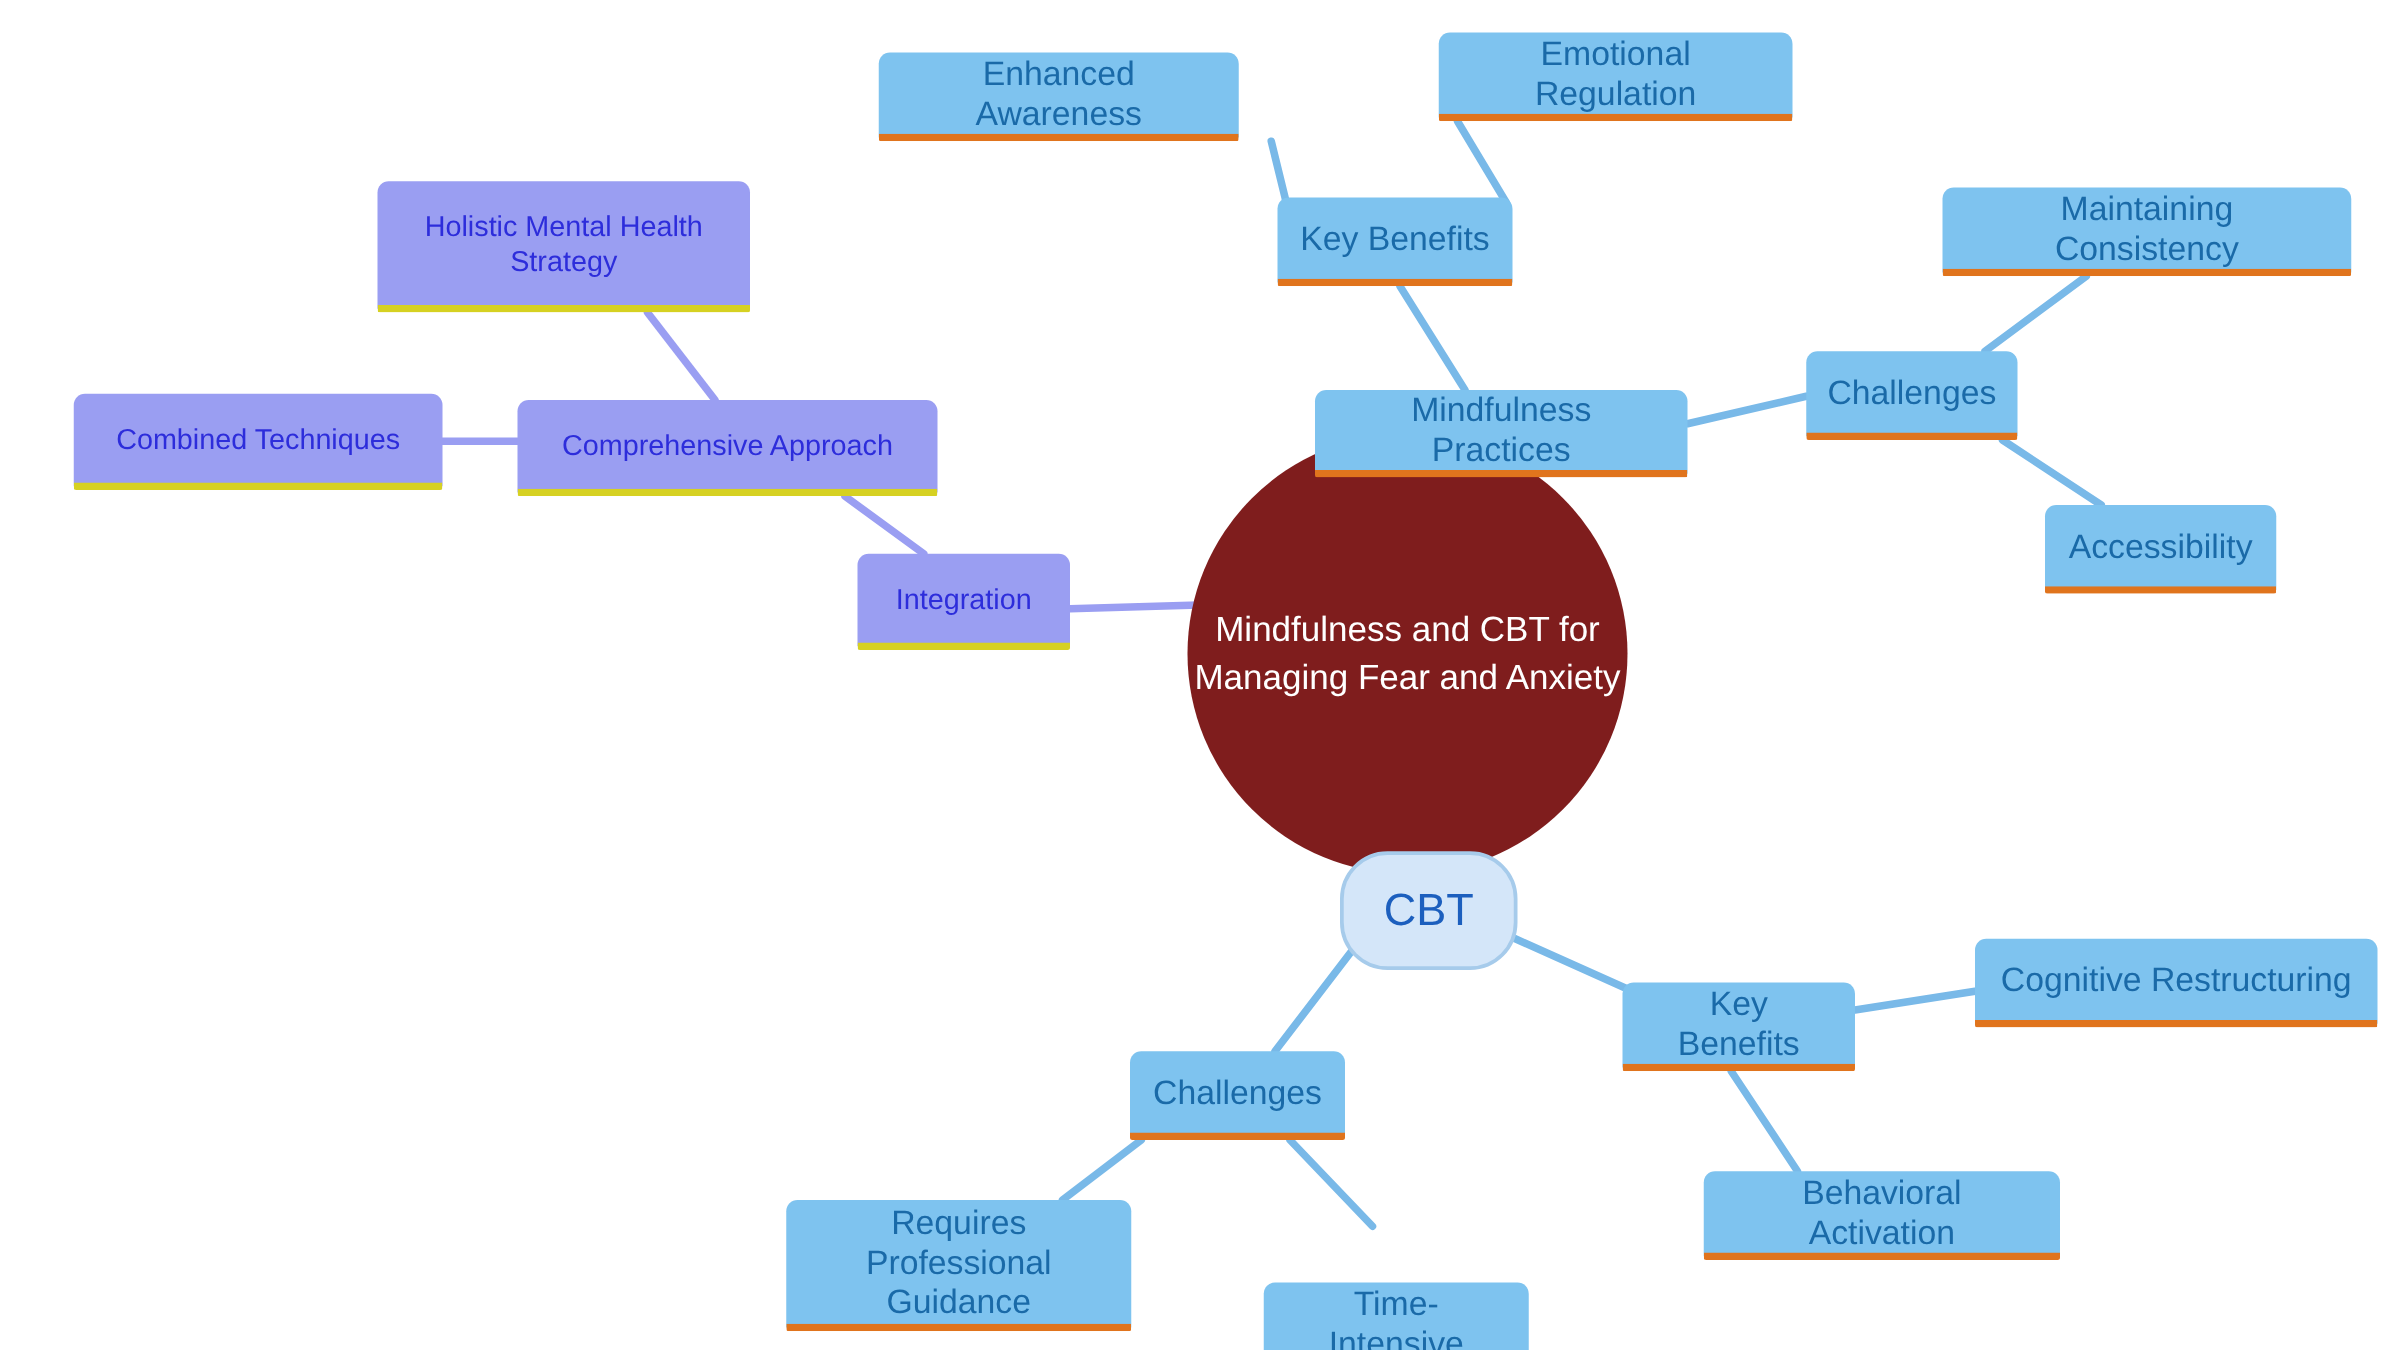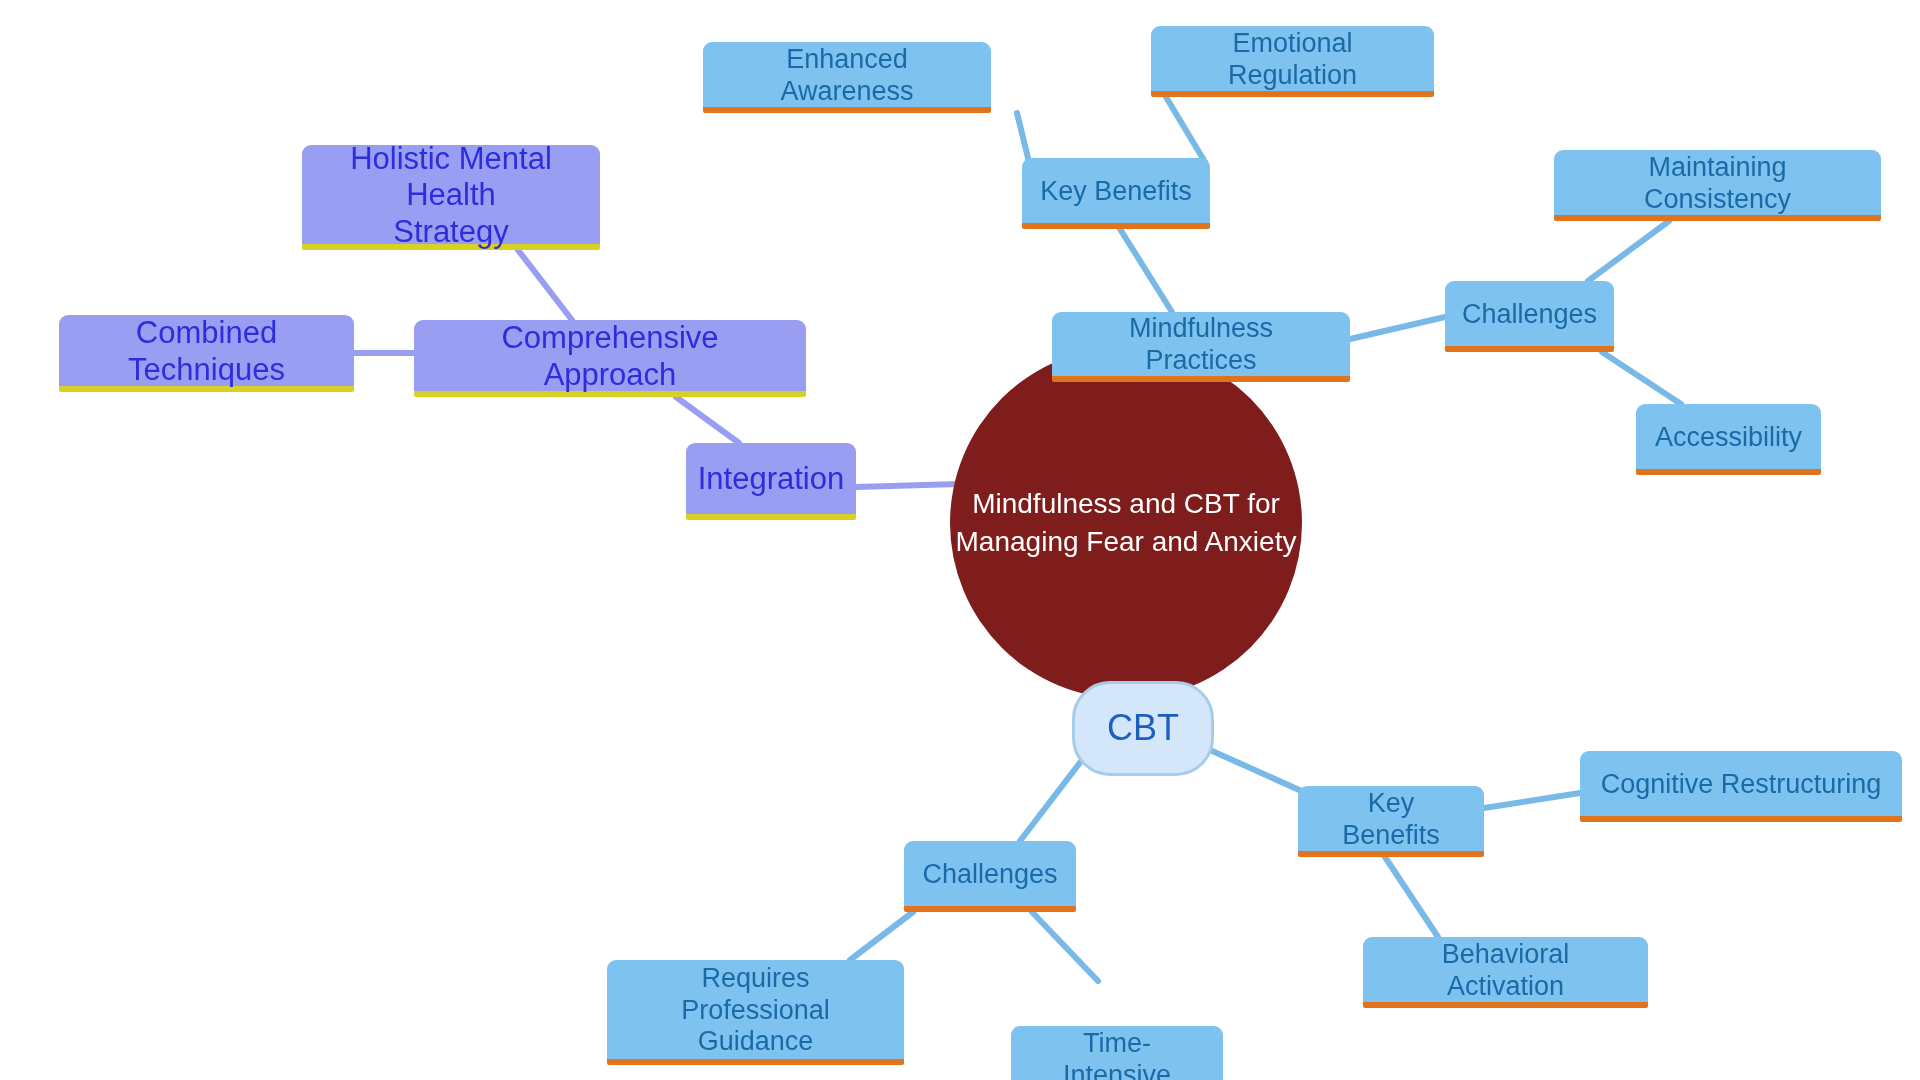--- a/index.html
+++ b/index.html
@@ -46,21 +46,21 @@
     border-bottom: 6px solid #e0741d;
     font-size: 27px;
     padding: 4px 18px 2px 18px;
   }
   
   .node.purple {
     background: #9a9ef2;
     color: #2d2ddb;
     border-radius: 9px 9px 2px 2px;
     border-bottom: 6px solid #d6d122;
-    font-size: 31px;
+    font-size: 23px;
     padding: 4px 18px 2px 18px;
   }
   
   .node.root {
     background: #7f1d1d;
     color: #ffffff;
     border-radius: 50%;
     font-size: 28px;
     line-height: 1.35;
     z-index: 3;
@@ -107,21 +107,21 @@
     <div class="node blue" style="left: 703px; top: 42px; width: 288px; height: 71px;"><span>Enhanced Awareness</span></div>
     <div class="node blue" style="left: 1151px; top: 26px; width: 283px; height: 71px;"><span>Emotional Regulation</span></div>
     <div class="node blue" style="left: 1445px; top: 281px; width: 169px; height: 71px;"><span>Challenges</span></div>
     <div class="node blue" style="left: 1554px; top: 150px; width: 327px; height: 71px;"><span>Maintaining Consistency</span></div>
     <div class="node blue" style="left: 1636px; top: 404px; width: 185px; height: 71px;"><span>Accessibility</span></div>
     <div class="node capsule" style="left: 1072px; top: 681px; width: 142px; height: 95px;"><span>CBT</span></div>
     <div class="node blue" style="left: 1298px; top: 786px; width: 186px; height: 71px;"><span>Key Benefits</span></div>
     <div class="node blue" style="left: 1580px; top: 751px; width: 322px; height: 71px;"><span>Cognitive Restructuring</span></div>
     <div class="node blue" style="left: 1363px; top: 937px; width: 285px; height: 71px;"><span>Behavioral Activation</span></div>
     <div class="node blue" style="left: 904px; top: 841px; width: 172px; height: 71px;"><span>Challenges</span></div>
-    <div class="node blue" style="left: 607px; top: 960px; width: 297px; height: 105px;"><span>Requires Professional
+    <div class="node blue" style="left: 629px; top: 960px; width: 276px; height: 105px;"><span>Requires Professional
 Guidance</span></div>
     <div class="node blue" style="left: 1011px; top: 981px; width: 212px; height: 71px; margin-top: 45px;"><span>Time-Intensive</span></div>
     <div class="node purple" style="left: 686px; top: 443px; width: 170px; height: 77px;"><span>Integration</span></div>
-    <div class="node purple" style="left: 414px; top: 320px; width: 392px; height: 77px;"><span>Comprehensive Approach</span></div>
+    <div class="node purple" style="left: 414px; top: 320px; width: 336px; height: 77px;"><span>Comprehensive Approach</span></div>
     <div class="node purple" style="left: 22px; top: 315px; width: 295px; height: 77px; margin-left: 37px;"><span>Combined Techniques</span></div>
     <div class="node purple" style="left: 302px; top: 145px; width: 298px; height: 105px;"><span>Holistic Mental Health
 Strategy</span></div>
   </div>
 
 </body></html>

